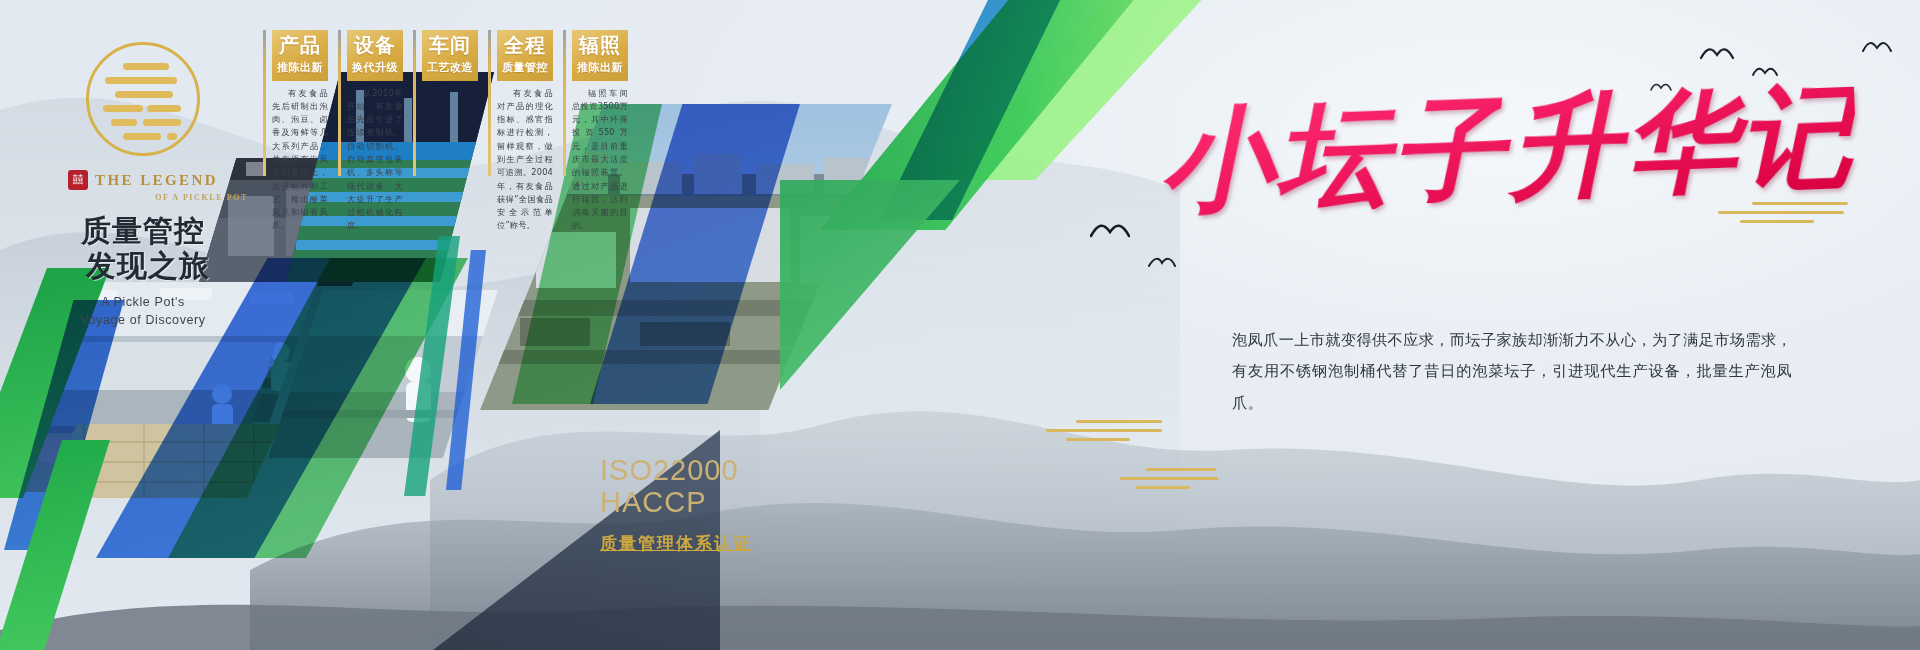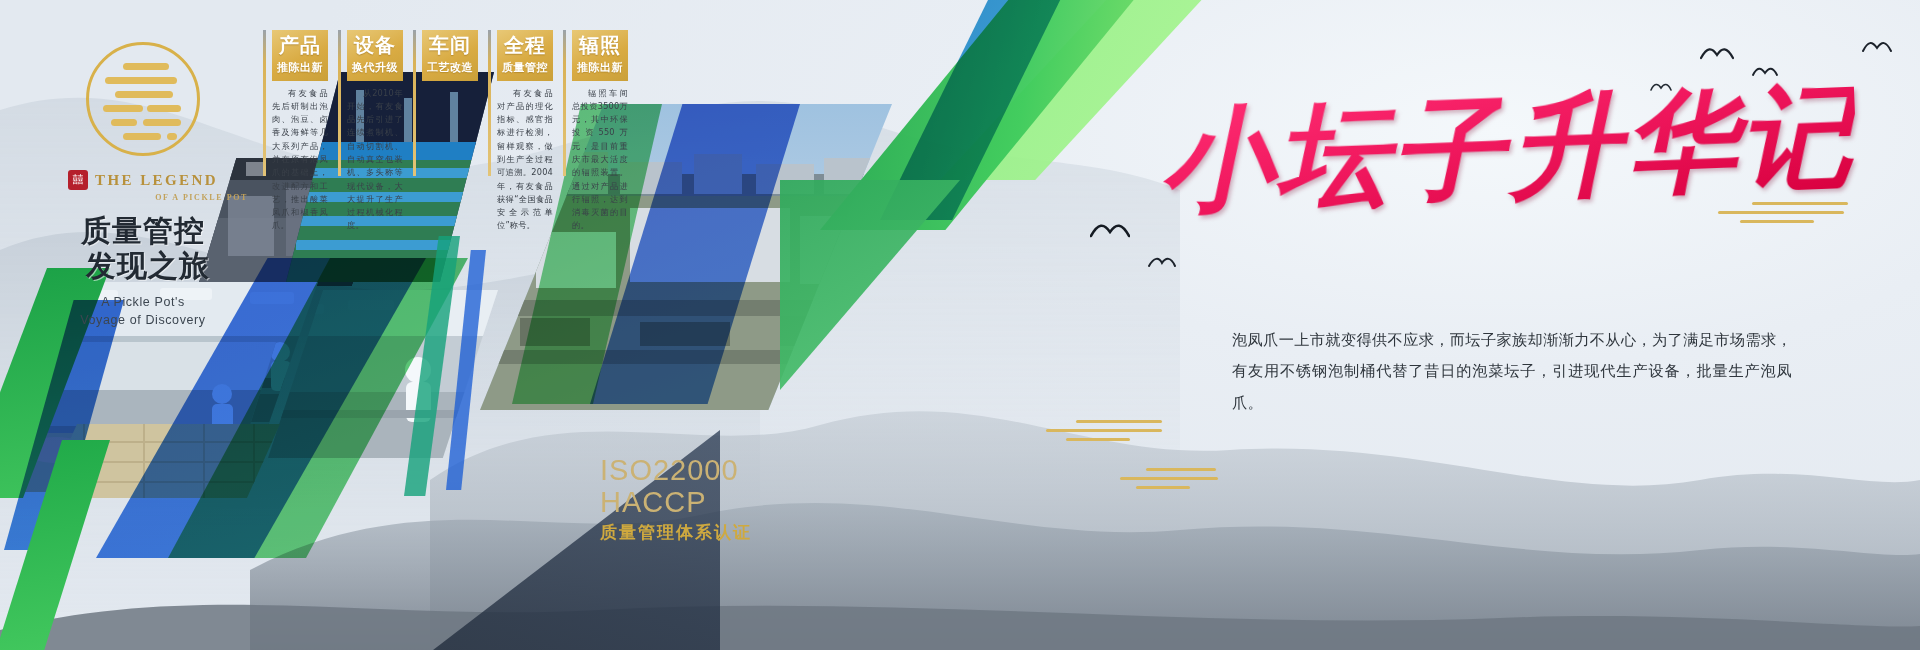--- a/index.html
+++ b/index.html
@@ -95,22 +95,22 @@
 
   .rb { position: absolute; pointer-events: none; }
 
   
   .iso { position: absolute; left: 600px; top: 455px; z-index: 16; }
   .iso-l {
     color: #cbb274; font-size: 29px; line-height: 1.1; letter-spacing: 1px;
     font-family: "Liberation Sans", sans-serif; font-weight: 400;
   }
   .iso-cn {
-    color: #cfa93f; font-size: 17px; letter-spacing: 2px; margin-top: 2px;
-    font-family: "DejaVu Sans", sans-serif; font-weight: 700;
+    color: #cfa93f; font-size: 17px; letter-spacing: 2px; margin-top: 13px;
+    font-family: "DejaVu Sans", sans-serif; font-weight: 700; text-decoration: underline;
   }
 
   
   .hero-title {
     position: absolute; left: 1160px; top: 92px; z-index: 20;
     font-size: 112px; line-height: 1; white-space: nowrap;
     font-family: "DejaVu Sans", sans-serif; font-weight: 700;
     font-style: italic; letter-spacing: 4px;
     background: linear-gradient(170deg,#ff2d73 0%, #f0185e 45%, #d8003f 100%);
     -webkit-background-clip: text; background-clip: text; color: transparent;

